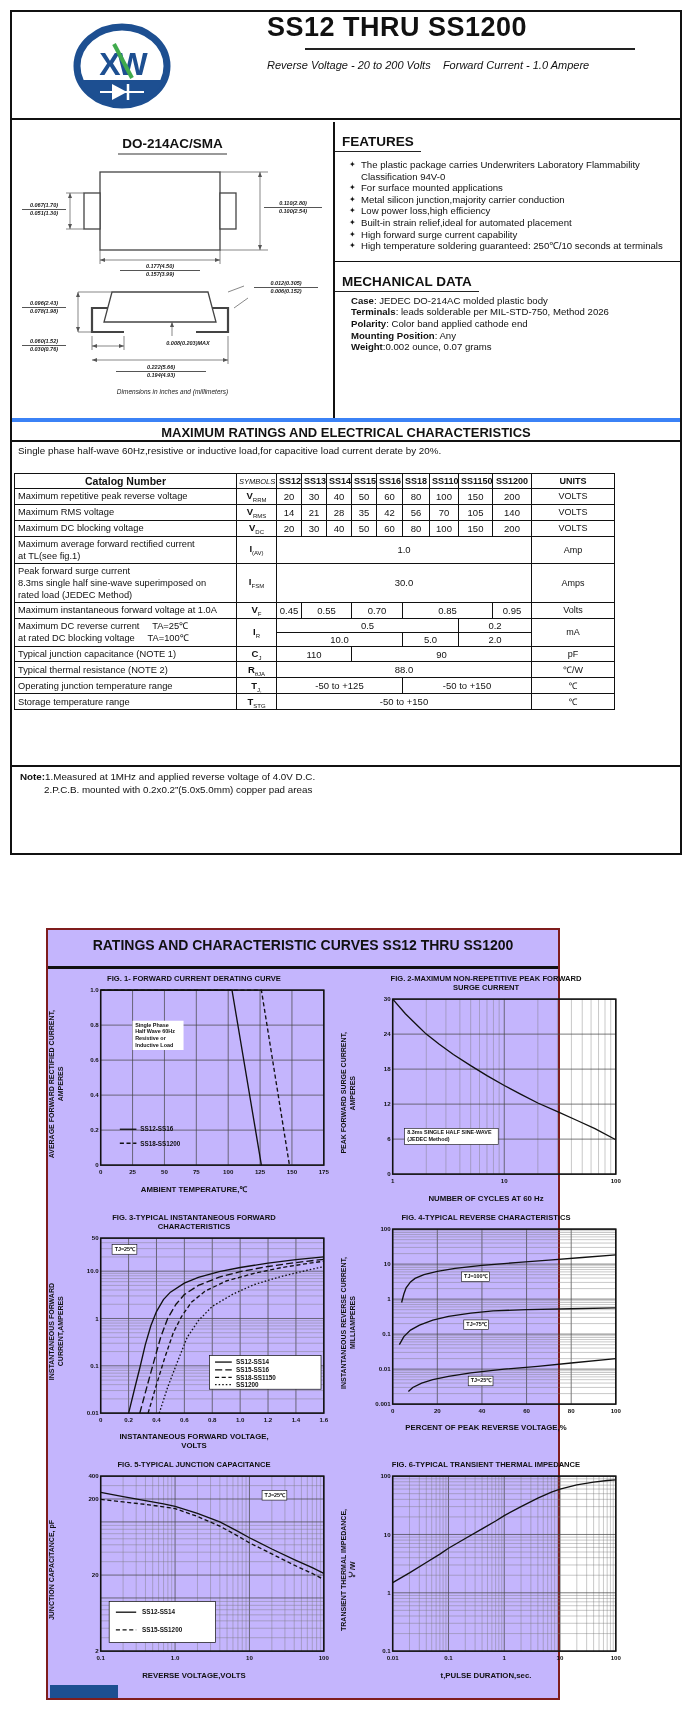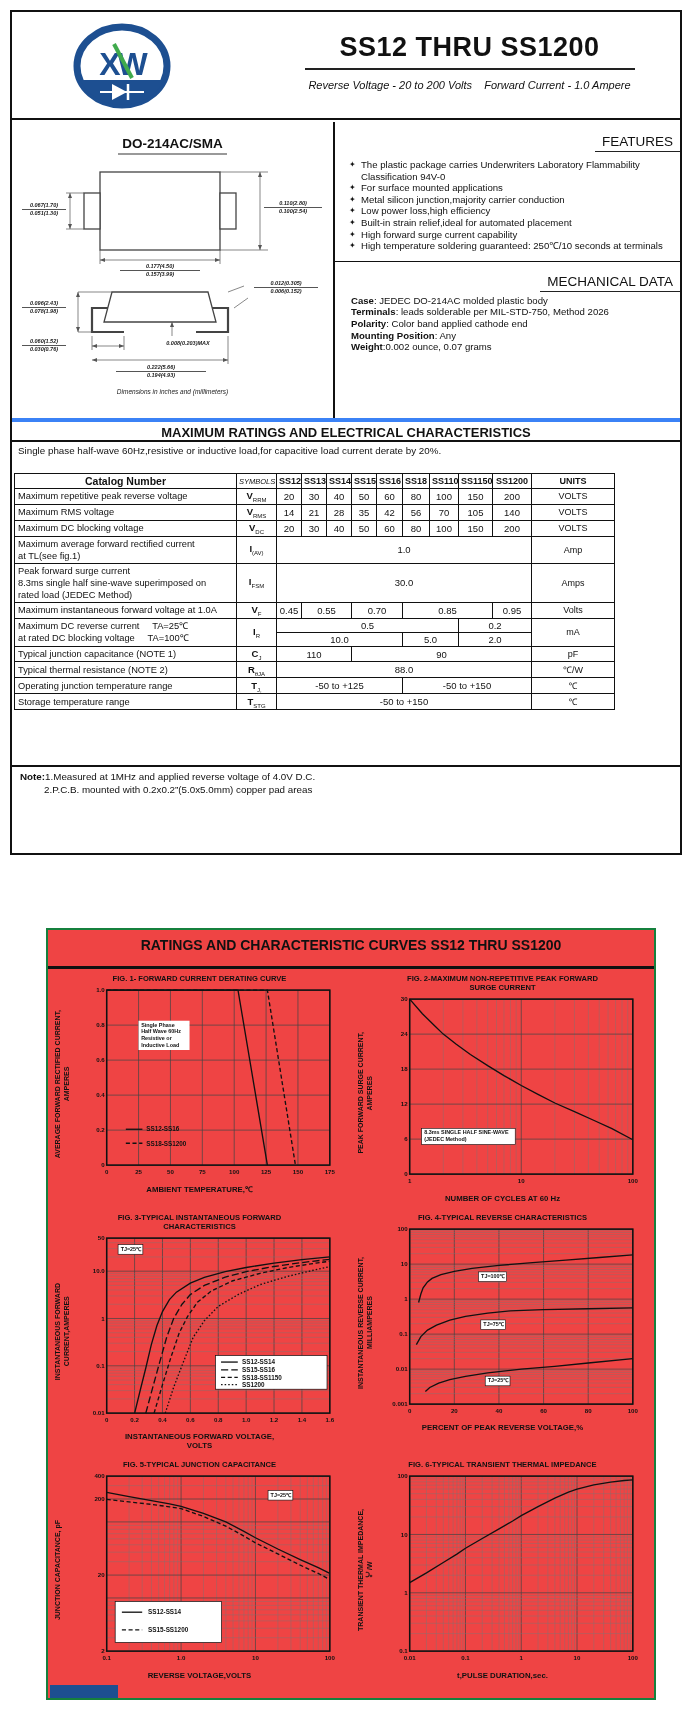--- a/index.html
+++ b/index.html
@@ -1,38 +1,38 @@
 <!DOCTYPE html>
 <html><head>
 <meta charset="utf-8">
 <style>
   html,body{margin:0;padding:0;background:#fff;}
   body{width:694px;height:1736px;position:relative;font-family:"Liberation Sans",sans-serif;color:#111;}
   
   #page1{position:absolute;left:10px;top:10px;width:672px;height:845px;border:2px solid #111;box-sizing:border-box;background:#fff;}
   .hdr{position:absolute;left:0;top:0;width:100%;height:108px;border-bottom:2px solid #111;box-sizing:border-box;}
   .logo{position:absolute;left:58px;top:10px;width:104px;height:88px;}
-  .titleblock{position:absolute;left:255px;right:8px;top:20px;text-align:center;}
+  .titleblock{position:absolute;left:255px;right:8px;top:0;text-align:left;}
   .ptitle{font-size:27px;font-weight:bold;letter-spacing:.5px;}
   .trule{border-top:2px solid #222;width:330px;margin:5px auto 9px auto;}
   .subtitle{font-size:13.5px;font-weight:bold;}
   .tagline{font-size:11px;font-style:italic;margin-top:5px;white-space:pre;}
   .twocol{position:absolute;left:0;top:110px;width:100%;height:296px;}
   .pkgpanel{position:absolute;left:0;top:0;width:323px;height:296px;border-right:2px solid #111;box-sizing:border-box;}
   .pkgname{margin-top:14px;text-align:center;font-size:13.5px;font-weight:bold;}
   .pkgname span{display:inline-block;border-bottom:2px solid #999;padding:0 4px 2px 4px;}
   .pkgdraw{position:absolute;left:10px;top:38px;width:300px;height:224px;}
   .pkgdraw svg{position:absolute;left:0;top:0;}
   .dim{position:absolute;font-size:5.5px;line-height:6.2px;text-align:center;color:#222;font-style:italic;font-weight:bold;}
   .dim .t{display:block;border-bottom:.6px solid #555;padding-bottom:.5px;}
   .dim .b{display:block;}
   .dim1l{display:block;}
   .pkgcap{position:absolute;left:0;right:0;top:266px;text-align:center;font-size:6.5px;font-style:italic;color:#222;}
   .infopanel{position:absolute;left:323px;top:0;right:0;height:296px;}
-  .secHead{text-align:right;font-size:13.5px;font-weight:normal;margin-top:12px;}
+  .secHead{text-align:left;font-size:13.5px;font-weight:bold;margin-top:12px;}
   .secHead span{display:inline-block;border-bottom:1.6px solid #222;padding:0 7px 2px 7px;}
   ul.features{list-style:none;margin:7px 0 0 0;padding:0 6px 0 14px;}
   ul.features li{display:flex;font-size:9.6px;line-height:11.6px;}
   ul.features .blt{flex:0 0 12px;font-size:8px;}
   .mechdiv{border-top:1.6px solid #111;margin-top:9px;}
   .mech{padding:3px 8px 0 16px;font-size:9.6px;line-height:11.6px;}
   .mech .ln b{font-weight:bold;}
   
   .banner{position:absolute;left:0;top:406px;width:100%;height:24px;border-top:4px solid #3b82f6;border-bottom:2px solid #111;box-sizing:border-box;text-align:center;font-size:13px;font-weight:bold;padding-top:3px;}
   .conds{position:absolute;left:6px;top:433px;font-size:9.8px;line-height:12px;}
@@ -43,21 +43,21 @@
   #ratings-table th.cat{font-size:10.5px;text-align:center;}
   #ratings-table th.symh{font-size:7.5px;font-style:italic;font-weight:normal;}
   #ratings-table td.lbl{text-align:left;font-size:9.3px;white-space:pre-wrap;line-height:12px;padding-left:3px;}
   #ratings-table td.sym b{font-size:9.5px;}
   #ratings-table td.sym sub{font-size:6px;}
   #ratings-table td.unit{font-size:9px;}
   .tbl-bot-rule{position:absolute;left:0;top:753px;width:100%;border-top:2px solid #111;}
   .notes{position:absolute;left:8px;top:758px;font-size:9.8px;line-height:13px;}
   .notes .ind{padding-left:24px;}
   
-  #page2{position:absolute;left:46px;top:928px;width:610px;height:772px;border:2px solid #15803d;box-sizing:border-box;background:#ef4444;}
+  #page2{position:absolute;left:46px;top:928px;width:514px;height:772px;border:2px solid #7f1d1d;box-sizing:border-box;background:#c4b5fd;}
   .p2banner{height:29px;border-bottom:3px solid #111;text-align:center;font-size:14px;font-weight:bold;padding-top:7px;box-sizing:content-box;}
   .figgrid{position:absolute;left:0;top:44px;right:0;display:grid;grid-template-columns:1fr 1fr;row-gap:10px;justify-items:center;}
   .fig{margin:0;width:292px;}
   .fig-title{text-align:center;font-size:7.6px;font-weight:bold;white-space:pre-line;line-height:9px;margin-bottom:2px;min-height:9px;}
   .fig-row{display:flex;align-items:center;}
   .ylab{writing-mode:vertical-rl;transform:rotate(180deg);text-align:center;font-size:7px;font-weight:bold;white-space:pre-line;width:22px;line-height:8.5px;}
   .plot{width:262px;}
   .plot svg{display:block;width:262px;height:auto;font-family:inherit;}
   .xlab{text-align:center;font-size:7.8px;font-weight:bold;margin-top:1px;white-space:pre-line;line-height:9px;}
   .bluebar{position:absolute;left:2px;bottom:0;width:68px;height:13px;background:#1d4f91;}

